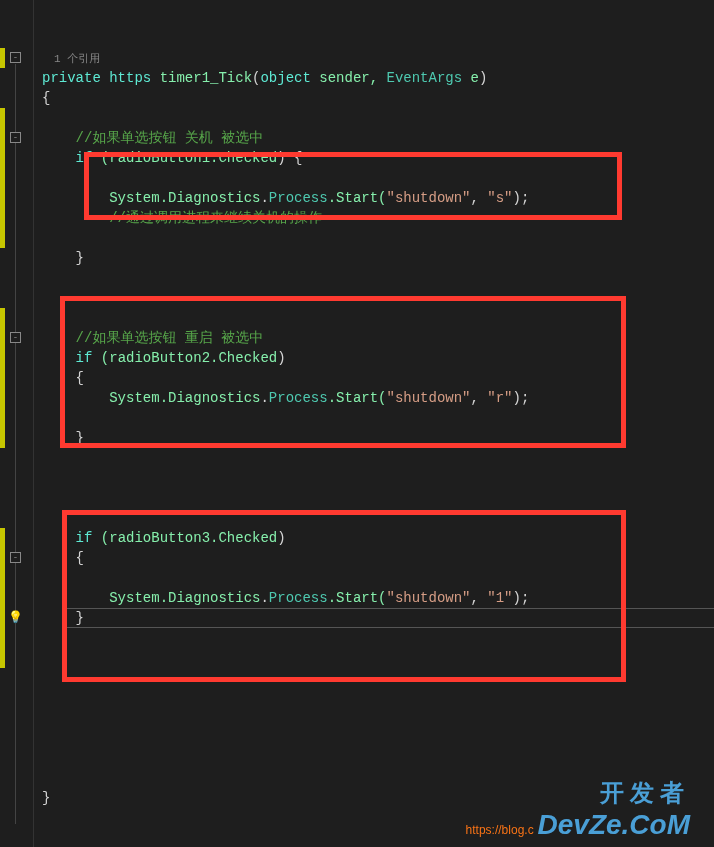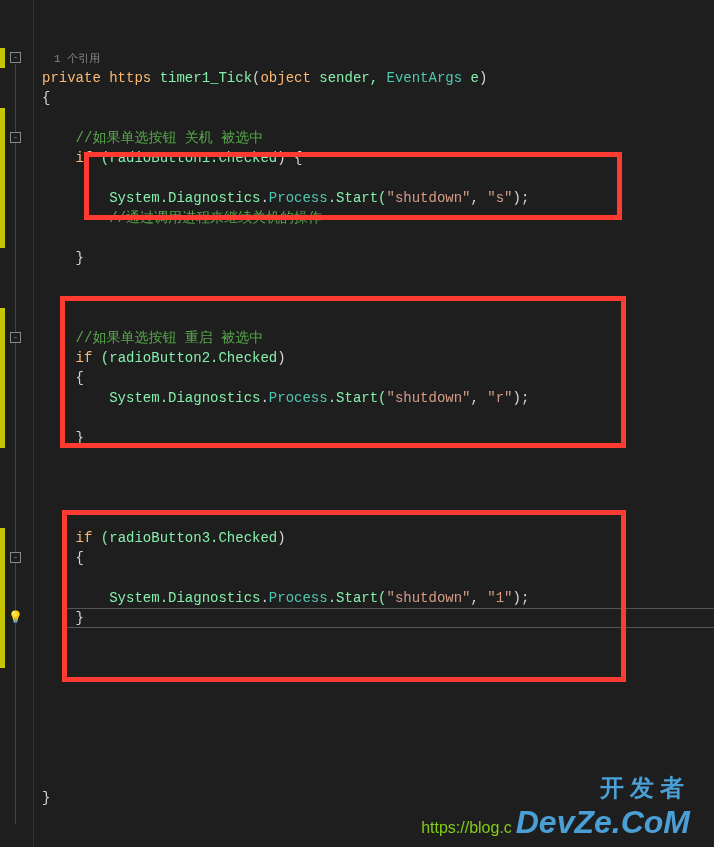--- a/index.html
+++ b/index.html
@@ -88,21 +88,21 @@
   .hl-line {
     position: absolute;
     left: 33px;
     right: 0;
     height: 20px;
     border-top: 1px solid #555;
     border-bottom: 1px solid #555;
     box-sizing: border-box;
     pointer-events: none;
   }
-  .c-kw { color: #fdba74; }
+  .c-kw { color: #5eead4; }
   .c-type { color: #4ec9b0; }
   .c-str { color: #d69d85; }
   .c-com { color: #57a64a; }
   .c-id { color: #86efac; }
   .c-punc { color: #d4d4d4; }
   .redbox {
     position: absolute;
     border: 5px solid #ff3a30;
     box-sizing: border-box;
     pointer-events: none;
@@ -117,27 +117,27 @@
     text-align: right;
   }
   .wm1 {
     color: #4a9fd6;
     font-size: 24px;
     font-weight: bold;
     letter-spacing: 6px;
   }
   .wm2 {
     color: #4a9fd6;
-    font-size: 32px;
+    font-size: 28px;
     font-weight: bold;
     font-style: italic;
   }
   .wm3 {
-    color: #84cc16;
-    font-size: 16px;
+    color: #f97316;
+    font-size: 12px;
     margin-bottom: -4px;
   }
 </style>
 </head>
 <body>
 
 <div class="editor">
 
   <div class="gutter-changes">
     <div class="change-bar" style="top:48px;height:20px"></div>

